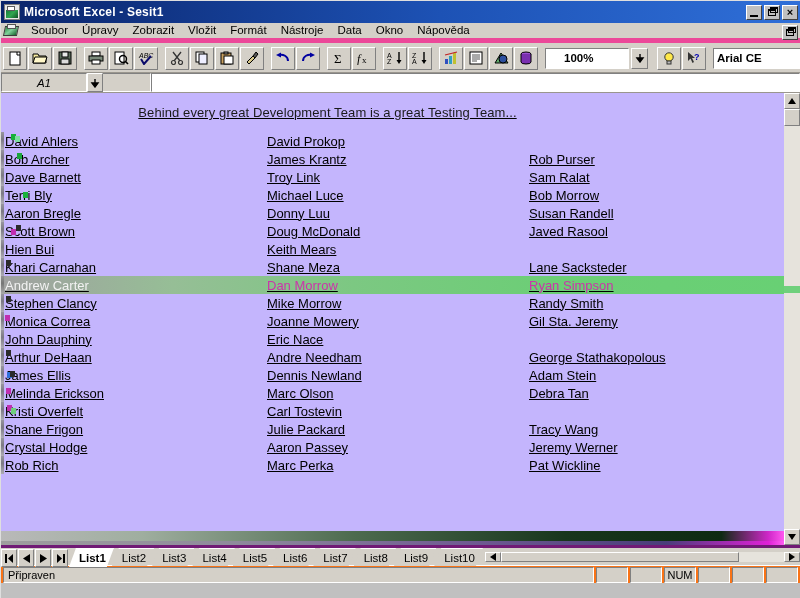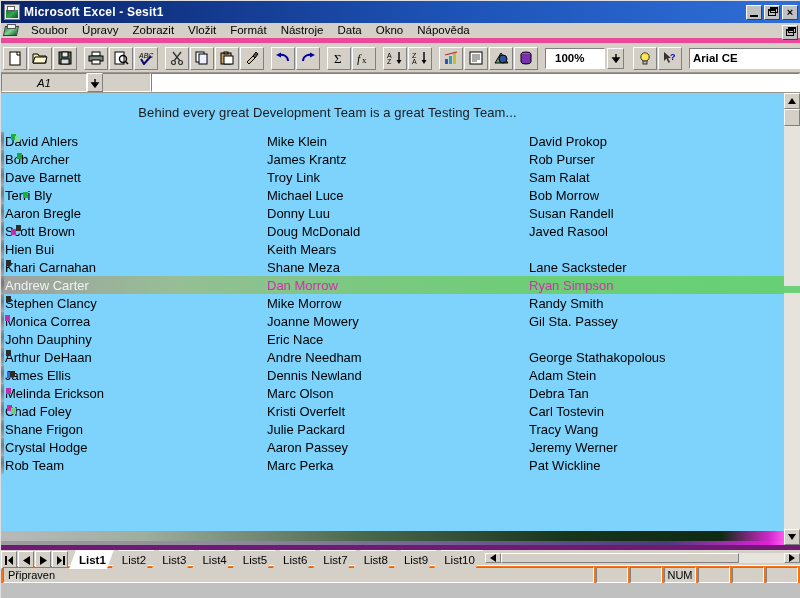--- a/index.html
+++ b/index.html
@@ -153,30 +153,30 @@
     border-bottom: 1px solid #808080;
     box-sizing: border-box;
     position: relative;
     flex: 0 0 auto;
     cursor: default;
     display:flex; align-items:center; justify-content:center;
   }
   .tbtn svg { display:block; }
   .tsep { width: 6px; flex: 0 0 auto; }
   .zoombox {
-    width: 60px; height: 21px;
+    width: 84px; height: 21px;
     background: #ffffff;
     border-top: 1px solid #808080;
     border-left: 1px solid #808080;
     border-right: 1px solid #ffffff;
     border-bottom: 1px solid #ffffff;
     box-sizing: border-box;
     display: flex; align-items: center;
     font-size: 11.5px; font-weight: bold;
-    padding-left: 9px;
+    padding-left: 18px;
     margin-right: 2px;
     flex: 0 0 auto;
   }
   .zoomdrop {
     width: 17px; height: 21px;
     background: #d4d0c8;
     border-top: 1px solid #ffffff;
     border-left: 1px solid #ffffff;
     border-right: 1px solid #808080;
     border-bottom: 1px solid #808080;
@@ -253,22 +253,23 @@
   
   .sheetwrap {
     position: relative;
     height: 452px;
     background: #bfbfbf;
     overflow: hidden;
   }
   .gridpane {
     position: absolute;
     left: 0; top: 0; right: 16px; bottom: 0;
-    background: #7dd3fc;
+    background: #c4b5fd;
     overflow: hidden;
+    text-decoration: underline;
   }
   .banner {
     text-align: center;
     font-size: 13px;
     color: #1a1a1a;
     padding-top: 12px;
     padding-right: 130px;
     letter-spacing: 0.1px;
     white-space: nowrap;
   }
@@ -362,21 +363,21 @@
     background: linear-gradient(to right,
       #9e9e9e 0%, #8e8a9c 30%, #6f5a92 60%, #4a3d7a 85%, #e020d8 98%, #ff5ef2 100%);
   }
 
   
   .tabbar {
     height: 20px;
     background: #d4d0c8;
     display: flex; align-items: stretch;
     box-sizing: border-box;
-    border-top: 5px solid #701a75;
+    border-top: 3px solid #701a75;
   }
   .navbtns { display:flex; flex:0 0 auto; padding-top:1px; }
   .navbtn {
     width: 16px; height: 18px;
     background: #d4d0c8;
     border-top: 1px solid #ffffff;
     border-left: 1px solid #ffffff;
     border-right: 1px solid #808080;
     border-bottom: 1px solid #808080;
     box-sizing: border-box;
@@ -680,21 +681,20 @@
     <div class="fbinput"></div>
   </div>
 
   <div class="sheetwrap">
     <div class="gridpane">
       <div class="banner">Behind every great Development Team is a great Testing Team...</div>
       <div class="rows" id="rows">
           <div class="row">
             <div class="glitch-bar"></div>
             <div class="c1">David Ahlers</div>
-            <div class="c2">Mike Klein</div>
             <div class="c3">David Prokop</div>
             <div class="glitch-px" style="left: 10px; top: 2px; background: rgb(24, 176, 58);"></div>
             <div class="glitch-px" style="left: 14px; top: 4px; background: rgb(125, 224, 160);"></div>
           </div>
           <div class="row">
             <div class="glitch-bar"></div>
             <div class="c1">Bob Archer</div>
             <div class="c2">James Krantz</div>
             <div class="c3">Rob Purser</div>
             <div class="glitch-px" style="left: 16px; top: 3px; background: rgb(27, 165, 58);"></div>
@@ -748,21 +748,21 @@
             <div class="glitch-bar"></div>
             <div class="c1">Stephen Clancy</div>
             <div class="c2">Mike Morrow</div>
             <div class="c3">Randy Smith</div>
             <div class="glitch-px" style="left: 5px; top: 2px; background: rgb(43, 43, 43);"></div>
           </div>
           <div class="row">
             <div class="glitch-bar"></div>
             <div class="c1">Monica Correa</div>
             <div class="c2">Joanne Mowery</div>
-            <div class="c3">Gil Sta. Passey</div>
+            <div class="c3">Gil Sta. Jeremy</div>
             <div class="glitch-px" style="left: 4px; top: 3px; background: rgb(192, 47, 176);"></div>
           </div>
           <div class="row">
             <div class="glitch-bar"></div>
             <div class="c1">John Dauphiny</div>
             <div class="c2">Eric Nace</div>
           </div>
           <div class="row">
             <div class="glitch-bar"></div>
             <div class="c1">Arthur DeHaan</div>
@@ -780,41 +780,40 @@
           </div>
           <div class="row">
             <div class="glitch-bar"></div>
             <div class="c1">Melinda Erickson</div>
             <div class="c2">Marc Olson</div>
             <div class="c3">Debra Tan</div>
             <div class="glitch-px" style="left: 5px; top: 4px; background: rgb(192, 47, 176);"></div>
           </div>
           <div class="row">
             <div class="glitch-bar"></div>
-            <div class="c1">Chad Foley</div>
             <div class="c2">Kristi Overfelt</div>
             <div class="c3">Carl Tostevin</div>
             <div class="glitch-px" style="left: 6px; top: 3px; background: rgb(192, 47, 176);"></div>
             <div class="glitch-px" style="left: 10px; top: 6px; background: rgb(111, 208, 124);"></div>
           </div>
           <div class="row">
             <div class="glitch-bar"></div>
             <div class="c1">Shane Frigon</div>
             <div class="c2">Julie Packard</div>
             <div class="c3">Tracy Wang</div>
           </div>
           <div class="row">
             <div class="glitch-bar"></div>
             <div class="c1">Crystal Hodge</div>
             <div class="c2">Aaron Passey</div>
             <div class="c3">Jeremy Werner</div>
           </div>
           <div class="row">
             <div class="glitch-bar"></div>
-            <div class="c1">Rob Team</div>
+            <div class="c1">Rob Rich</div>
             <div class="c2">Marc Perka</div>
             <div class="c3">Pat Wickline</div>
           </div>
         </div>
       <div class="artifact-strip"></div>
       <div class="artifact-strip2"></div>
     </div>
     <div class="vscroll">
       <div class="sbtn">
         <svg width="8" height="6" viewBox="0 0 8 6">

